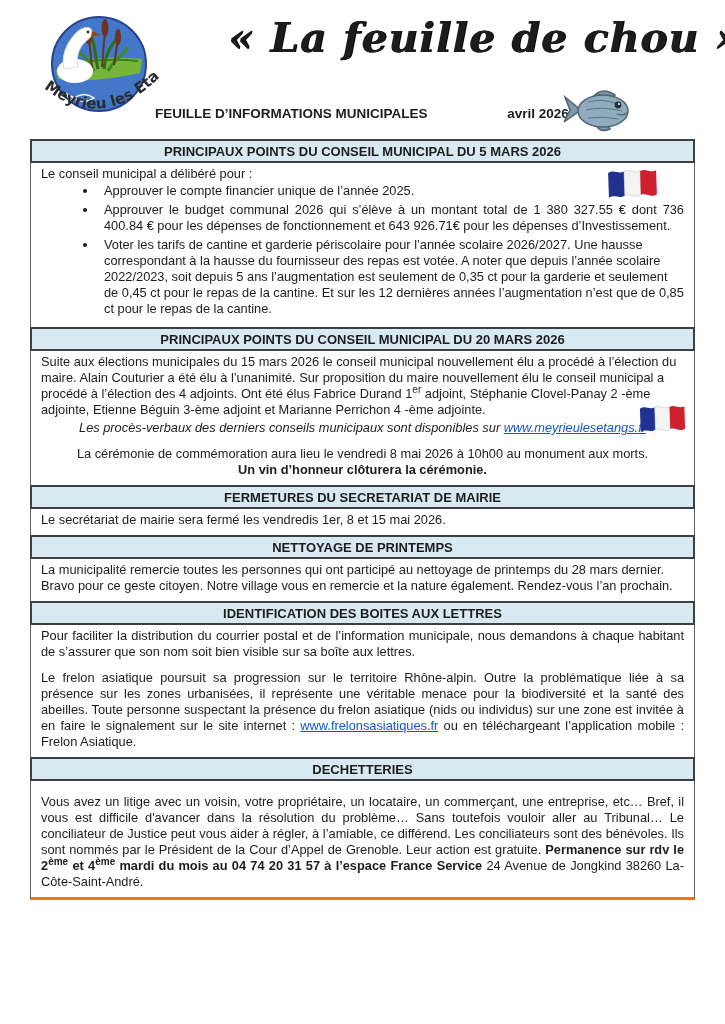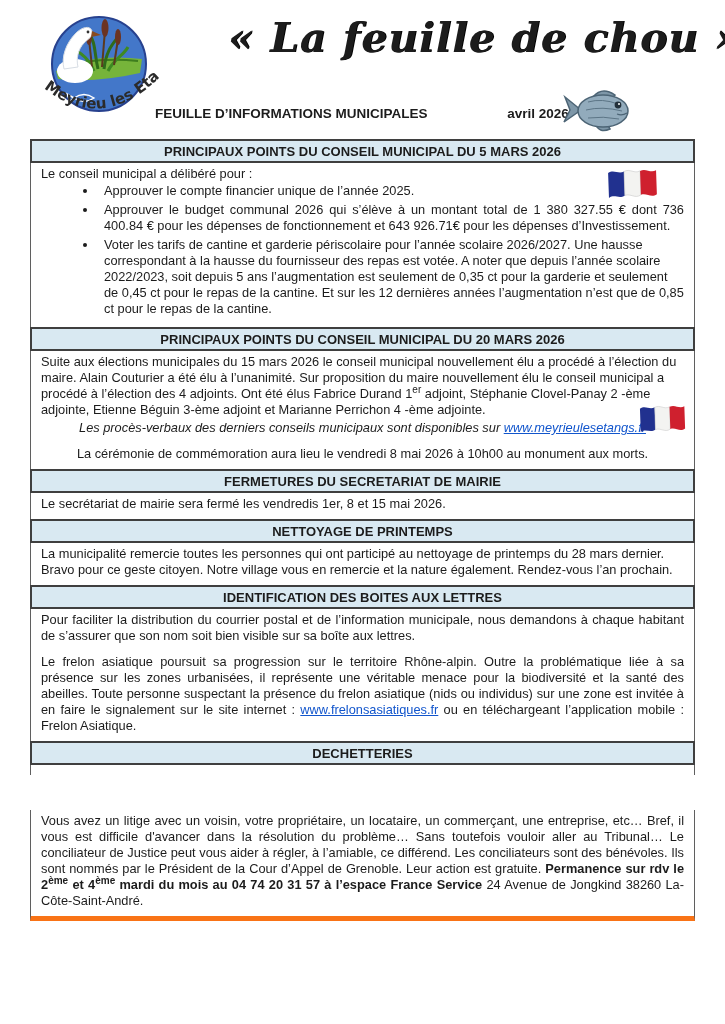--- a/index.html
+++ b/index.html
@@ -14,21 +14,21 @@
             text-shadow:1px 0 0 #000;}
   .subtitle-row{position:absolute;left:155px;top:106px;font-weight:bold;font-size:13.5px;white-space:nowrap;}
   .issue-date{margin-left:76px;text-align:right;}
   .fish{position:absolute;left:558px;top:84px;}
   
   .doc{position:absolute;left:30px;top:139px;width:665px;}
   .bar{box-sizing:border-box;background:#d9e9f2;border:2px solid #3f3f3f;
        text-align:center;font-weight:bold;font-size:13px;padding:3px 4px 2px;}
   .cell{box-sizing:border-box;border:1px solid #5f5f5f;border-top:none;border-bottom:none;
         background:#fff;padding:3px 10px 7px 10px;font-size:12.8px;line-height:16px;position:relative;}
-  .cell.last{border-bottom:5px solid #f97316;margin-top:35px;}
+  .cell.last{border-bottom:3px solid #f97316;}
   .just{text-align:justify;}
   .center{text-align:center;}
   .bold{font-weight:bold;}
   .italic{font-style:italic;}
   ul.points{margin:1px 0 0 0;padding-left:57px;}
   ul.points li{margin-bottom:3px;padding-left:6px;}
   sup{font-size:10px;vertical-align:super;line-height:0;}
   a.doclink{color:#1155cc;text-decoration:underline;cursor:pointer;}
   .flag{position:absolute;}
   .flag-s1{top:4px;right:34px;}
@@ -115,20 +115,21 @@
           <path d="M16 2 C22 -1 26 5 32 2 L32 26 C26 30 22 24 16 26 Z" fill="#f3f3f1" stroke="#c9c9c9" stroke-width="0.6"></path>
           <path d="M32 2 C38 -1 42 5 48 2 L48 26 C42 30 38 24 32 26 Z" fill="#cf202e"></path>
         </g>
       </svg>
       <div><span>Suite aux élections municipales du 15 mars 2026 le conseil municipal nouvellement élu a procédé à l’élection du maire. Alain Couturier a été élu à l’unanimité. Sur proposition du maire nouvellement élu le conseil municipal a procédé à l’élection des 4 adjoints. Ont été élus Fabrice Durand 1</span><sup>er</sup><span> adjoint, Stéphanie Clovel-Panay 2 -ème adjointe, Etienne Béguin 3-ème adjoint et Marianne Perrichon 4 -ème adjointe.</span></div>
       <div class="center italic mt2"><span>Les procès-verbaux des derniers conseils municipaux sont disponibles sur </span><a class="doclink">www.meyrieulesetangs.fr</a></div>
     </div>
 
     <div class="cell">
       <div class="center">La cérémonie de commémoration aura lieu le vendredi 8 mai 2026 à 10h00 au monument aux morts.</div>
+      <div class="center bold">Un vin d’honneur clôturera la cérémonie.</div>
     </div>
 
     <div class="bar">FERMETURES DU SECRETARIAT DE MAIRIE</div>
     <div class="cell">
       <div>Le secrétariat de mairie sera fermé les vendredis 1er, 8 et 15 mai 2026.</div>
     </div>
 
     <div class="bar">NETTOYAGE DE PRINTEMPS</div>
     <div class="cell">
       <div>La municipalité remercie toutes les personnes qui ont participé au nettoyage de printemps du 28 mars dernier. Bravo pour ce geste citoyen. Notre village vous en remercie et la nature également. Rendez-vous l’an prochain.</div>

